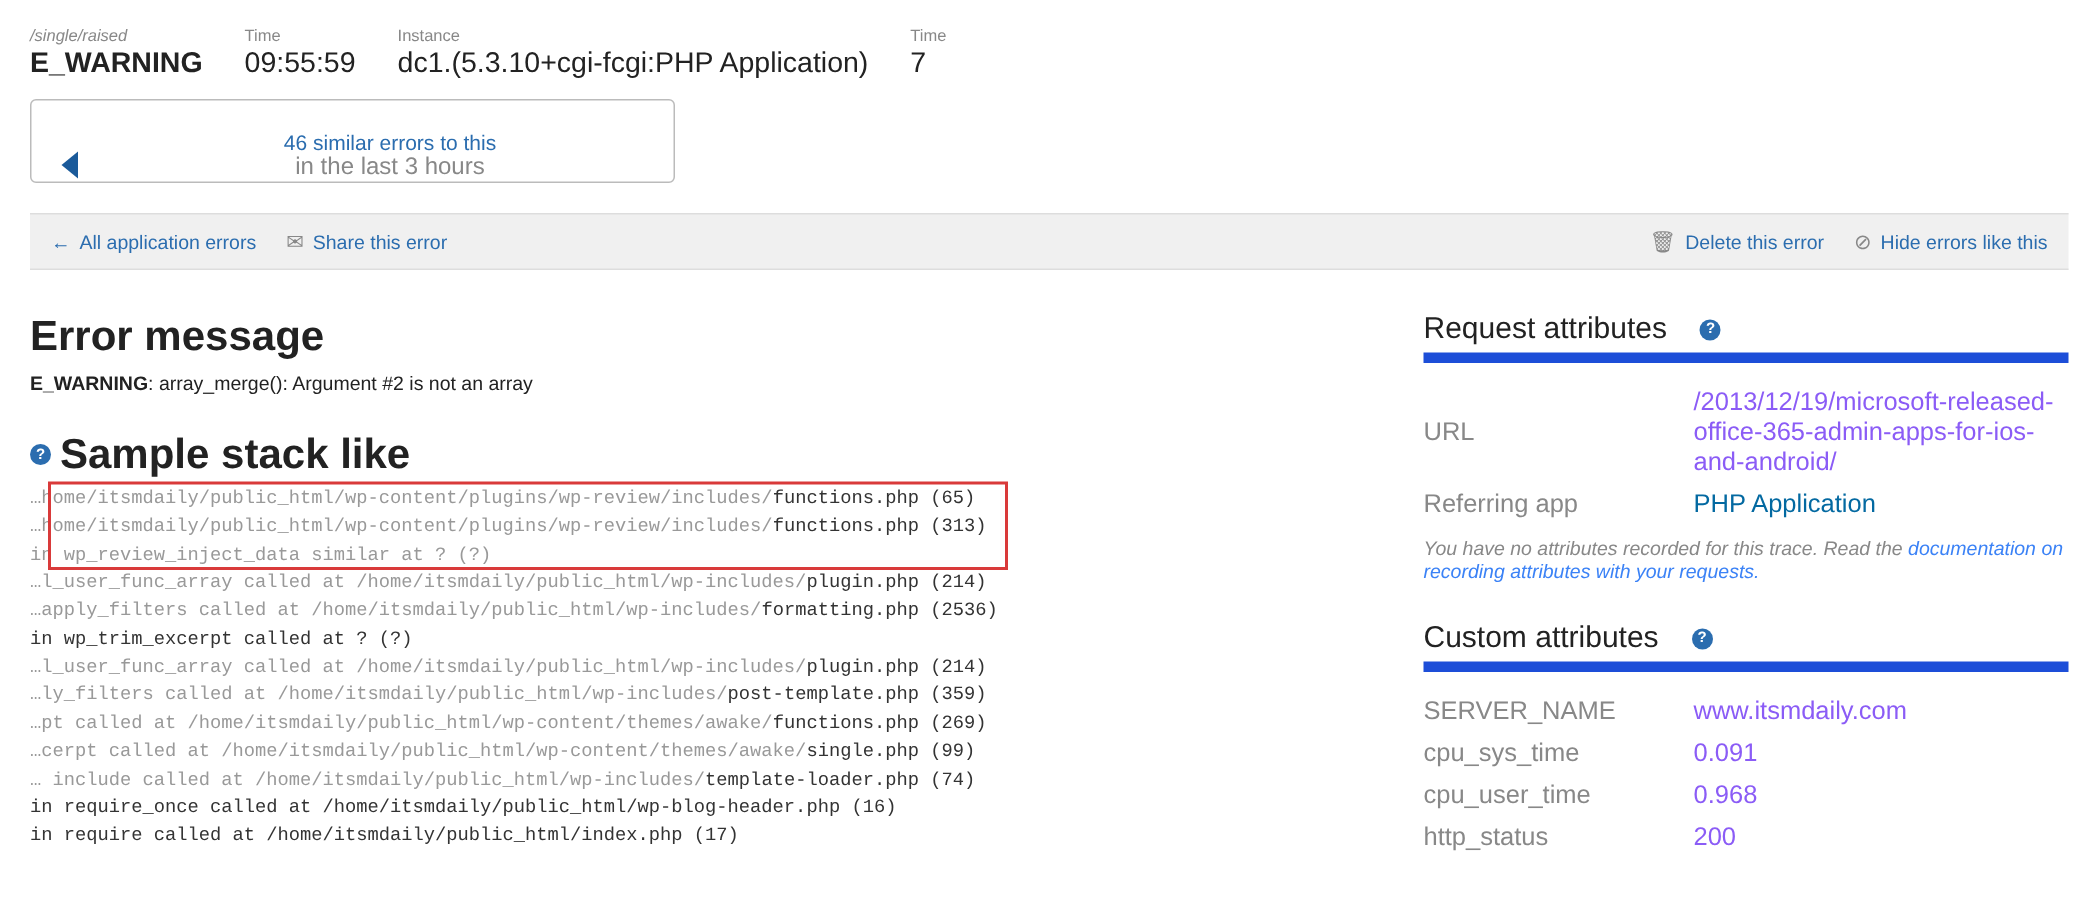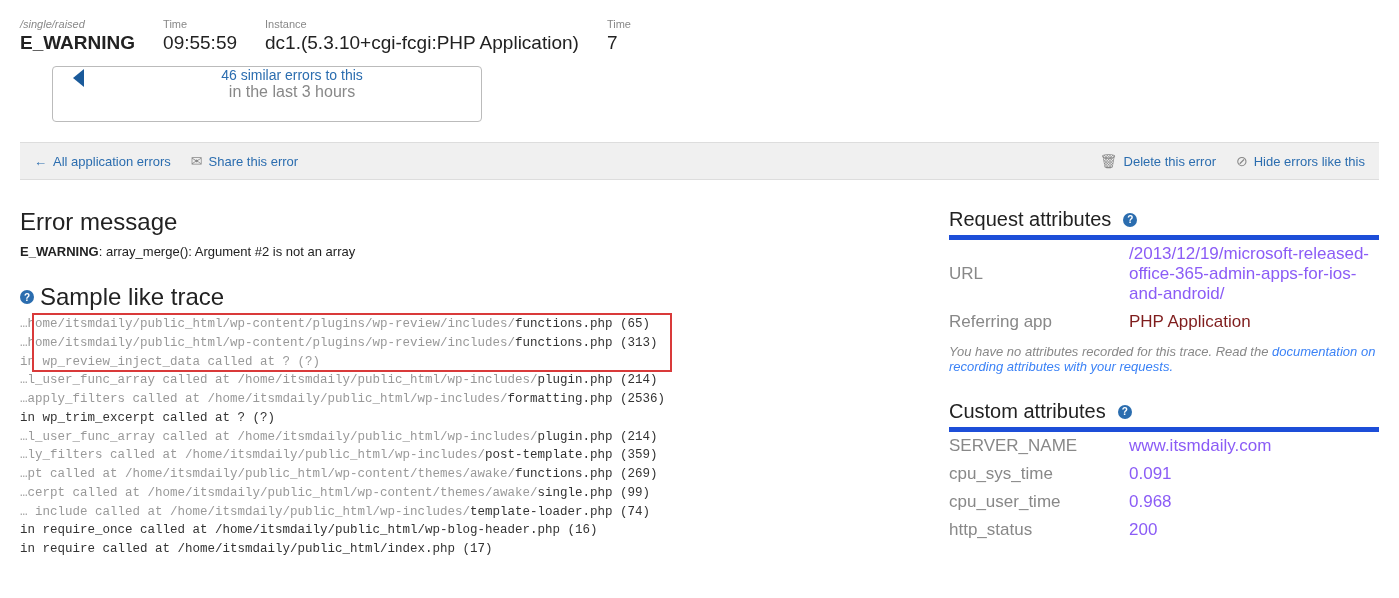--- a/index.html
+++ b/index.html
@@ -4,48 +4,48 @@
 <style>
 * { box-sizing: border-box; margin: 0; padding: 0; }
 body { font-family: -apple-system, "Helvetica Neue", Arial, sans-serif; font-size: 13px; color: #333; background: #fff; width: 1399px; }
 .container { padding: 18px 20px; }
 .header-row { display: flex; gap: 28px; margin-bottom: 12px; }
 .header-col { display: flex; flex-direction: column; gap: 2px; }
 .header-label { font-size: 11px; color: #888; font-style: italic; }
 .header-label.normal { font-style: normal; }
 .header-value { font-size: 19px; color: #222; font-weight: 400; }
 .header-value.bold { font-weight: 700; }
-.similar-box { border: 1.5px solid #bbb; border-radius: 4px; width: 430px; height: 56px; display: flex; align-items: flex-start; margin-bottom: 20px; cursor: pointer; margin-left: 32px; }
+.similar-box { border: 1.5px solid #bbb; border-radius: 4px; width: 430px; height: 56px; display: flex; align-items: flex-end; margin-bottom: 20px; cursor: pointer; }
 .similar-arrow { width: 50px; display: flex; align-items: center; justify-content: center; }
 .similar-arrow svg { fill: #1a5a9a; }
 .similar-text { flex: 1; text-align: center; }
 .similar-main { color: #2b6daf; font-size: 14px; }
 .similar-sub { color: #888; font-size: 16px; }
 .action-bar { background: #f0f0f0; border-top: 1px solid #ddd; border-bottom: 1px solid #ddd; padding: 10px 14px; display: flex; align-items: center; gap: 20px; }
 .action-bar .spacer { flex: 1; }
 .action-link { color: #2b6daf; font-size: 13px; cursor: pointer; display: inline-flex; align-items: center; gap: 6px; }
 .action-link .ico { color: #888; font-size: 14px; }
 .main-row { display: flex; gap: 40px; margin-top: 28px; }
 .left-col { flex: 1; min-width: 0; }
 .right-col { width: 430px; }
-h2 { font-size: 24px; font-weight: 400; color: #222; margin-bottom: 8px; }
+h2 { font-size: 28px; font-weight: 700; color: #222; margin-bottom: 8px; }
 .err-msg { font-size: 13px; color: #222; margin-bottom: 24px; }
 .err-msg b { font-weight: 700; }
 .trace-head { display: flex; align-items: center; gap: 6px; margin-bottom: 4px; }
 .help-ico { width: 14px; height: 14px; border-radius: 50%; background: #2b6daf; color: #fff; font-size: 10px; display: inline-flex; align-items: center; justify-content: center; font-weight: 700; }
 .stack { font-family: "Courier New", monospace; font-size: 12.5px; line-height: 1.5; position: relative; }
 .stack-line { white-space: nowrap; overflow: hidden; text-overflow: ellipsis; color: #999; }
 .stack-line .hl { color: #333; }
 .redbox { position: absolute; border: 2.5px solid #d93a3a; top: -2px; left: 12px; width: 640px; height: 59px; pointer-events: none; }
 .right-section { margin-bottom: 26px; }
-.section-head { font-size: 20px; font-weight: 400; color: #222; border-bottom: 5px solid #1d4ed8; padding-bottom: 4px; margin-bottom: 0; display: flex; align-items: center; gap: 12px; }
+.section-head { font-size: 20px; font-weight: 400; color: #222; border-bottom: 7px solid #1d4ed8; padding-bottom: 4px; margin-bottom: 12px; display: flex; align-items: center; gap: 22px; }
 .attr-row { display: flex; padding: 4px 0; font-size: 17px; align-items: center; }
 .attr-key { width: 180px; color: #888; }
 .attr-val { flex: 1; color: #8b5cf6; }
-.attr-val.link { color: #7f1d1d; cursor: pointer; }
+.attr-val.link { color: #0369a1; cursor: pointer; }
 .note { color: #888; font-style: italic; font-size: 13px; margin-top: 8px; }
 .note a { color: #3b82f6; font-style: italic; text-decoration: none; }
 </style>
 </head>
 <body>
 
 <div class="container">
 
   <div class="header-row">
     <div class="header-col">
@@ -95,27 +95,27 @@
       </span>
   </div>
 
   <div class="main-row">
     <div class="left-col">
       <h2>Error message</h2>
       <p class="err-msg"><b>E_WARNING</b><span>: array_merge(): Argument #2 is not an array</span></p>
 
       <div class="trace-head">
         <span class="help-ico">?</span>
-        <h2 style="margin:0">Sample like trace</h2>
+        <h2 style="margin:0">Sample stack like</h2>
       </div>
       <div class="stack" id="stack">
         <div class="redbox"></div>
       <div class="stack-line"><span>…home/itsmdaily/public_html/wp-content/plugins/wp-review/includes/</span><span class="hl">functions.php (65)</span></div>
           <div class="stack-line"><span>…home/itsmdaily/public_html/wp-content/plugins/wp-review/includes/</span><span class="hl">functions.php (313)</span></div>
-          <div class="stack-line"><span>in wp_review_inject_data called at ? (?)</span></div>
+          <div class="stack-line"><span>in wp_review_inject_data similar at ? (?)</span></div>
           <div class="stack-line"><span>…l_user_func_array called at /home/itsmdaily/public_html/wp-includes/</span><span class="hl">plugin.php (214)</span></div>
           <div class="stack-line"><span>…apply_filters called at /home/itsmdaily/public_html/wp-includes/</span><span class="hl">formatting.php (2536)</span></div>
           <div class="stack-line"><span class="hl">in wp_trim_excerpt called at ? (?)</span></div>
           <div class="stack-line"><span>…l_user_func_array called at /home/itsmdaily/public_html/wp-includes/</span><span class="hl">plugin.php (214)</span></div>
           <div class="stack-line"><span>…ly_filters called at /home/itsmdaily/public_html/wp-includes/</span><span class="hl">post-template.php (359)</span></div>
           <div class="stack-line"><span>…pt called at /home/itsmdaily/public_html/wp-content/themes/awake/</span><span class="hl">functions.php (269)</span></div>
           <div class="stack-line"><span>…cerpt called at /home/itsmdaily/public_html/wp-content/themes/awake/</span><span class="hl">single.php (99)</span></div>
           <div class="stack-line"><span>… include called at /home/itsmdaily/public_html/wp-includes/</span><span class="hl">template-loader.php (74)</span></div>
           <div class="stack-line"><span class="hl">in require_once called at /home/itsmdaily/public_html/wp-blog-header.php (16)</span></div>
           <div class="stack-line"><span class="hl">in require called at /home/itsmdaily/public_html/index.php (17)</span></div>

